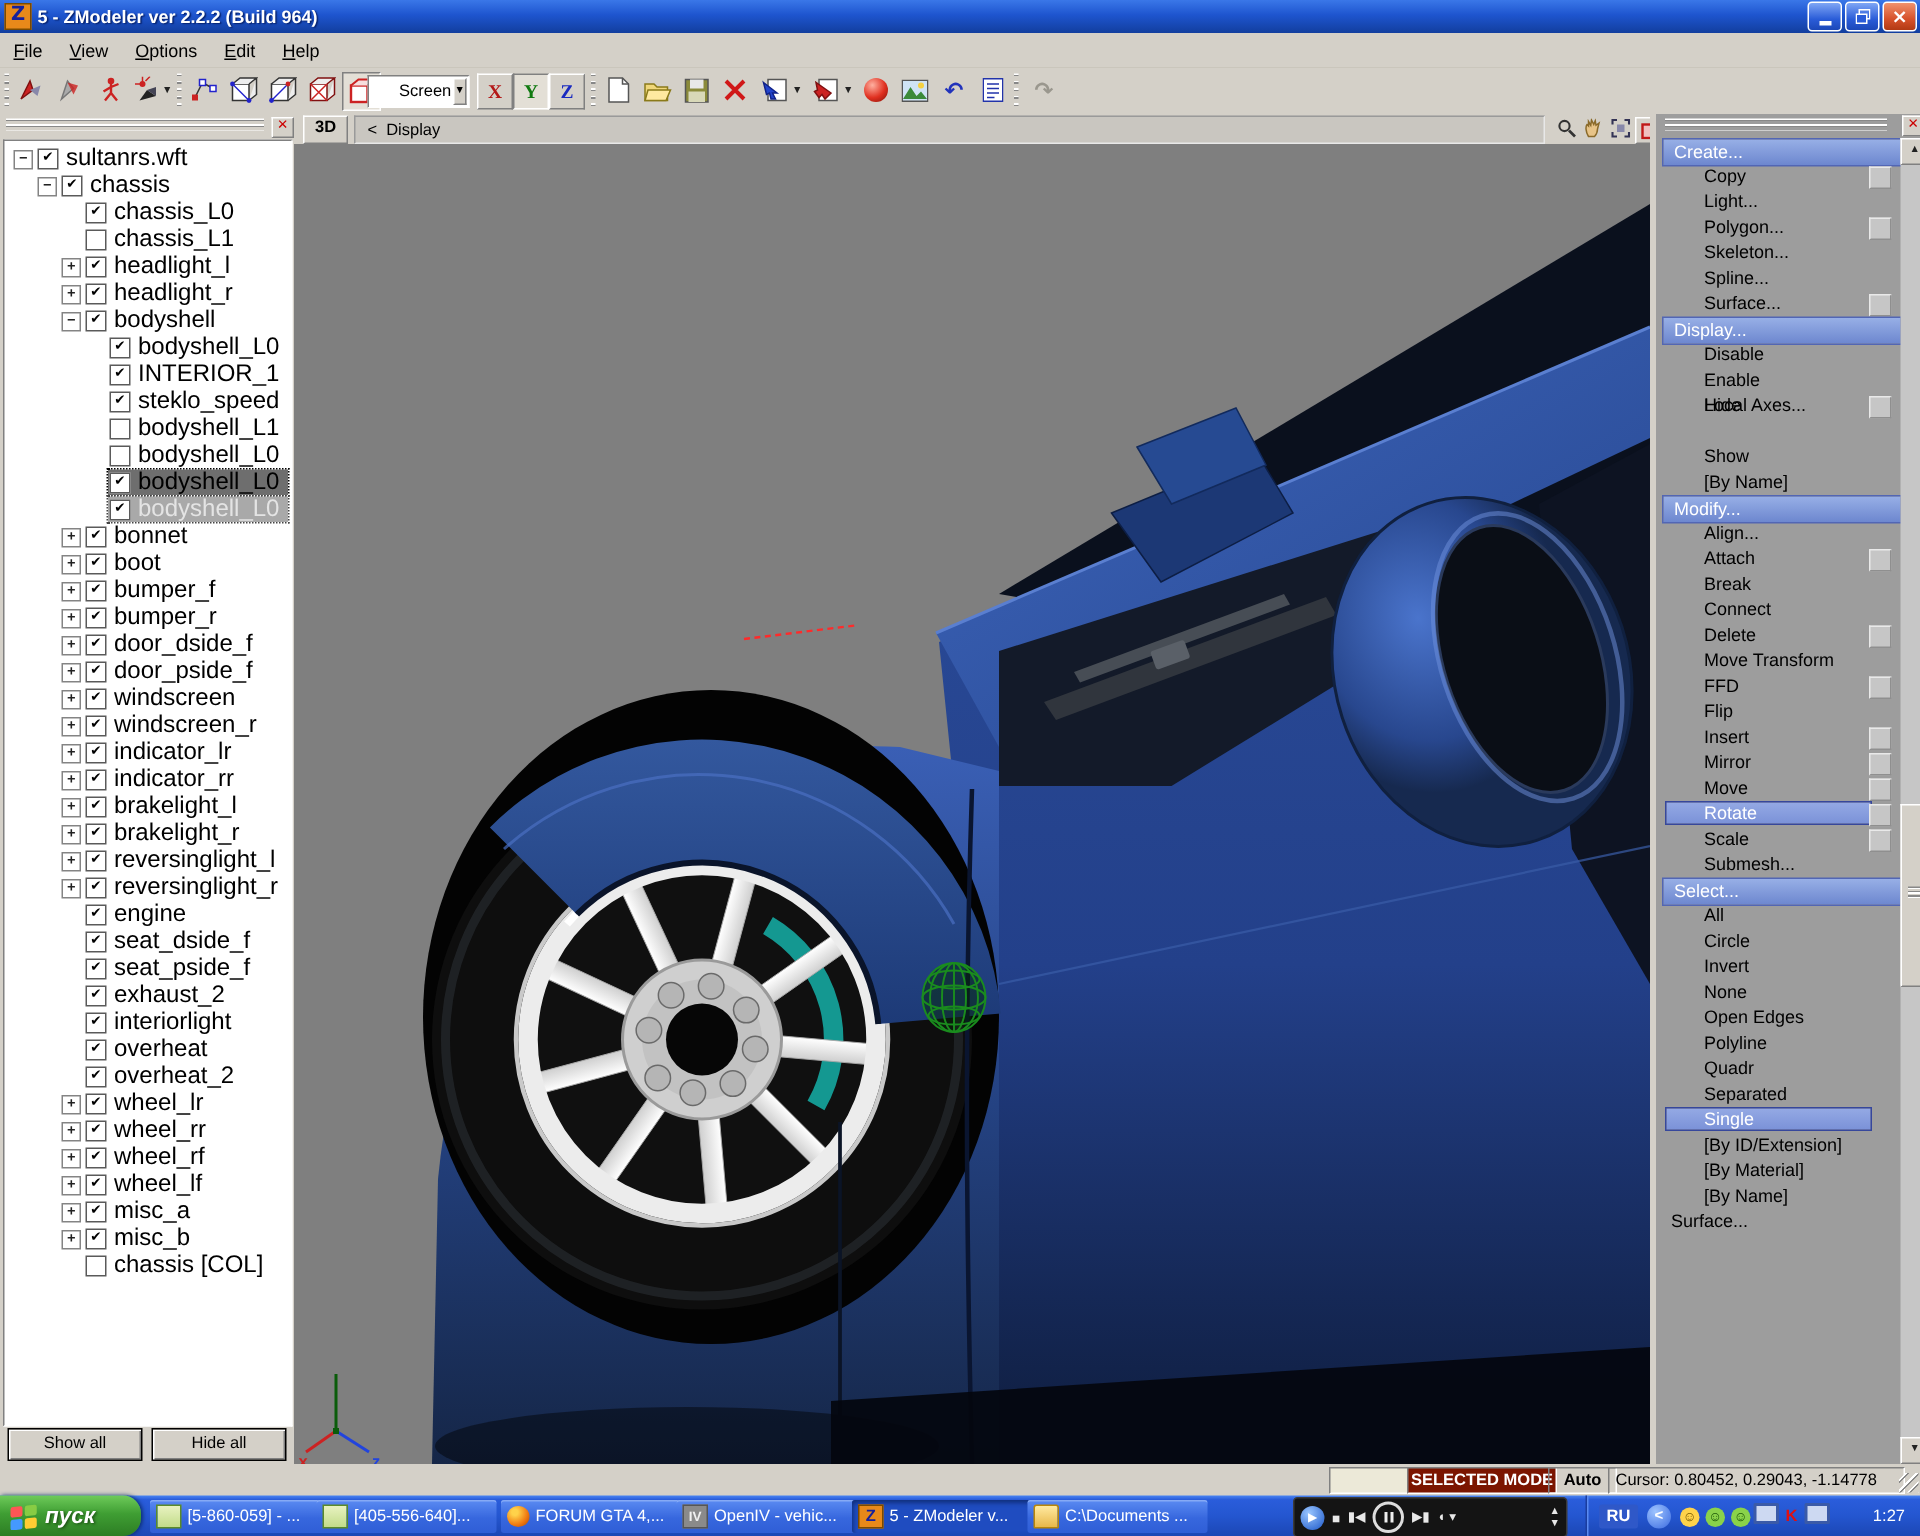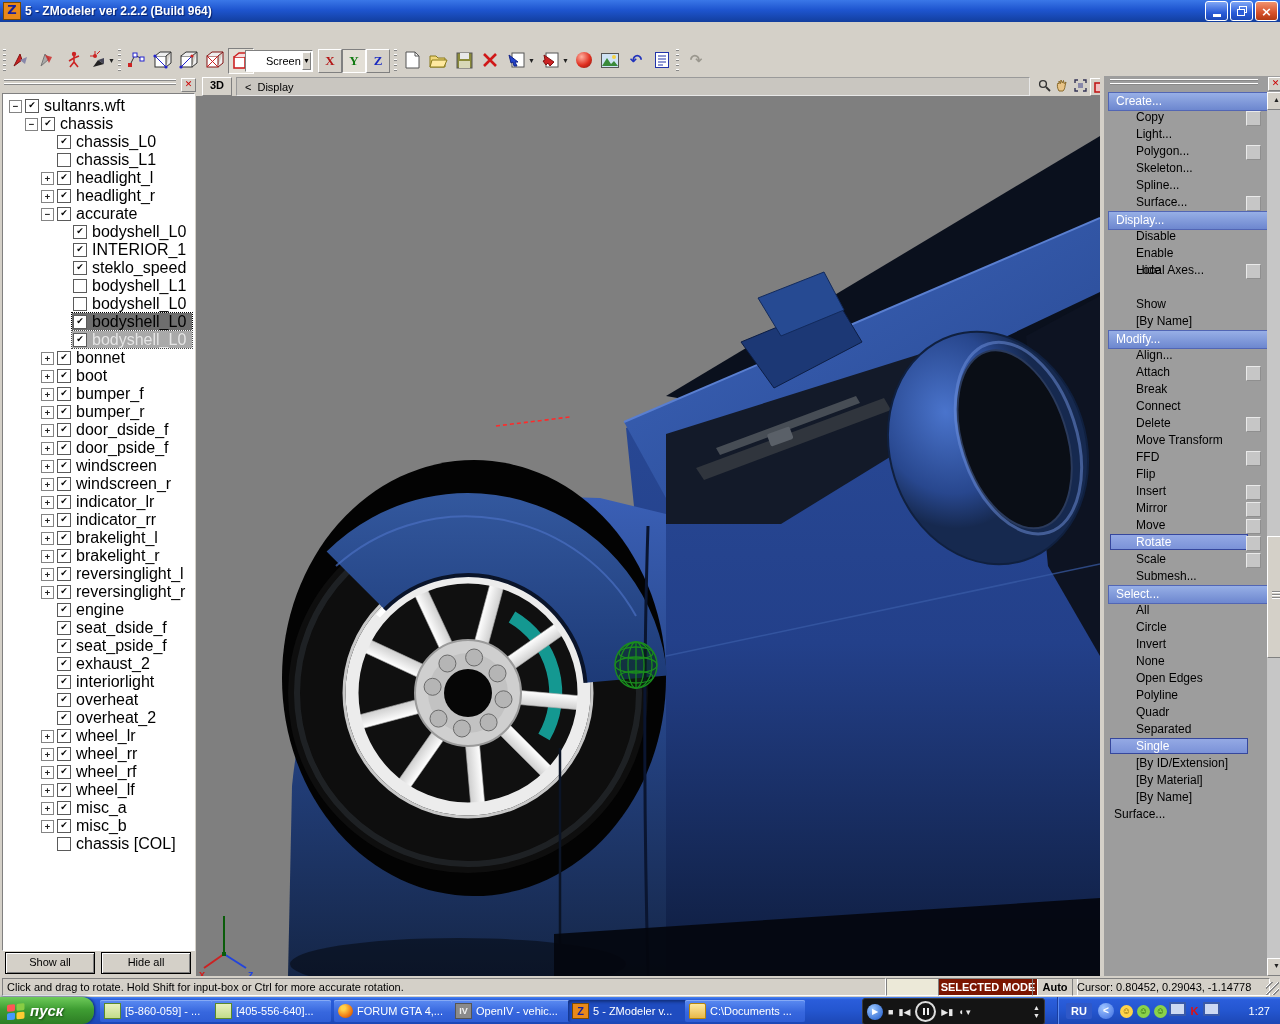--- a/index.html
+++ b/index.html
@@ -148,20 +148,27 @@
       </div>
     <div class="wbtn">
       <svg width="10" height="10" viewBox="0 0 10 10">
           <rect x="2.5" y="0.5" width="7" height="6" fill="none" stroke="#fff"></rect>
           <rect x="0.5" y="3.5" width="7" height="6" fill="#2a5cd8" stroke="#fff"></rect>
         </svg>
     </div>
     <div class="wbtn close">×</div>
   </div>
 
+  <div id="menubar" class="abs">
+      <div class="menu-item">File</div>
+      <div class="menu-item">View</div>
+      <div class="menu-item">Options</div>
+      <div class="menu-item">Edit</div>
+      <div class="menu-item">Help</div>
+    </div>
 
   <div id="toolbar" class="abs">
     <div class="grip" style="left:3px"></div>
     <div class="tbtn24" style="left:8px">
       <svg width="18" height="18" viewBox="0 0 18 18">
           <path d="M3 15 L9 3 L11 9 Z" fill="#c22" stroke="#801010"></path>
           <path d="M9 9 L16 6 L14 13 Z" fill="#88a"></path>
         </svg>
       </div>
     <div class="tbtn24" style="left:34px">
@@ -346,21 +353,21 @@
           <div class="texp" style="left: 38px;">+</div>
           <div class="thl" style="left: 53px;">
             <span class="tcb">✔</span>
             <span class="tlb">headlight_r</span>
           </div>
         </div>
         <div class="trow" style="top: 111px;">
           <div class="texp" style="left: 38px;">−</div>
           <div class="thl" style="left: 53px;">
             <span class="tcb">✔</span>
-            <span class="tlb">accurate</span>
+            <span class="tlb">bodyshell</span>
           </div>
         </div>
         <div class="trow" style="top: 129px;">
           <div class="thl" style="left: 69px;">
             <span class="tcb">✔</span>
             <span class="tlb">bodyshell_L0</span>
           </div>
         </div>
         <div class="trow" style="top: 147px;">
           <div class="thl" style="left: 69px;">
@@ -890,23 +897,20 @@
         </div>
       </div>
     <div id="cscroll">
       <div class="sbtn" style="top:0">▲</div>
       <div id="sthumb"></div>
       <div class="sbtn" style="bottom:0">▼</div>
     </div>
   </div>
 
   <div id="statusbar" class="abs">
-    <div class="spanel" style="left:2px;width:874px">
-      <span>Click and drag to rotate. Hold Shift for input-box or Ctrl for more accurate rotation.</span>
-      </div>
     <div class="spanel" style="left:886px;width:46px;background:#ece9d8"></div>
     <div class="spanel" id="smode" style="left:938px;width:90px">
       <span>SELECTED MODE</span>
       </div>
     <div class="spanel" id="sauto" style="left:1032px;width:36px">
       <span>Auto</span>
       </div>
     <div class="spanel" style="left:1072px;width:188px">
       <span>Cursor: 0.80452, 0.29043, -1.14778</span>
       </div>

